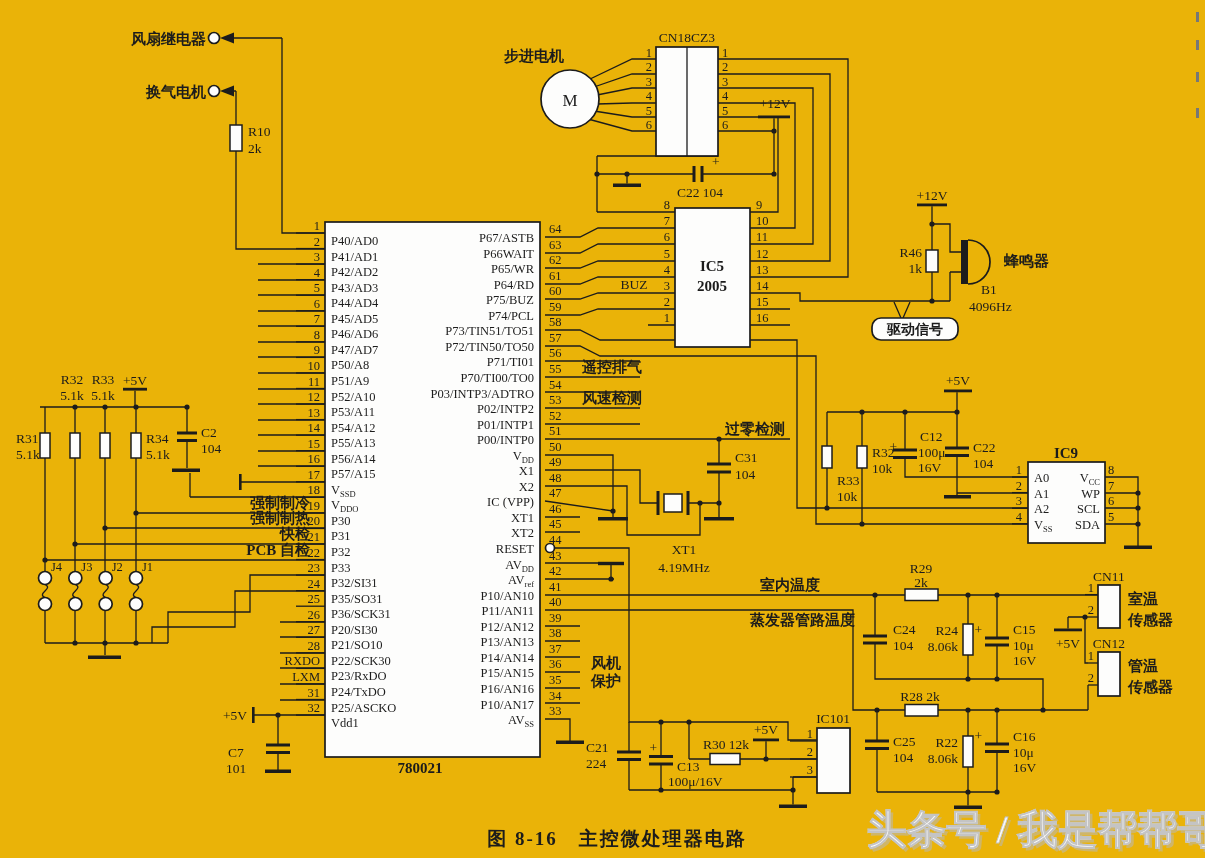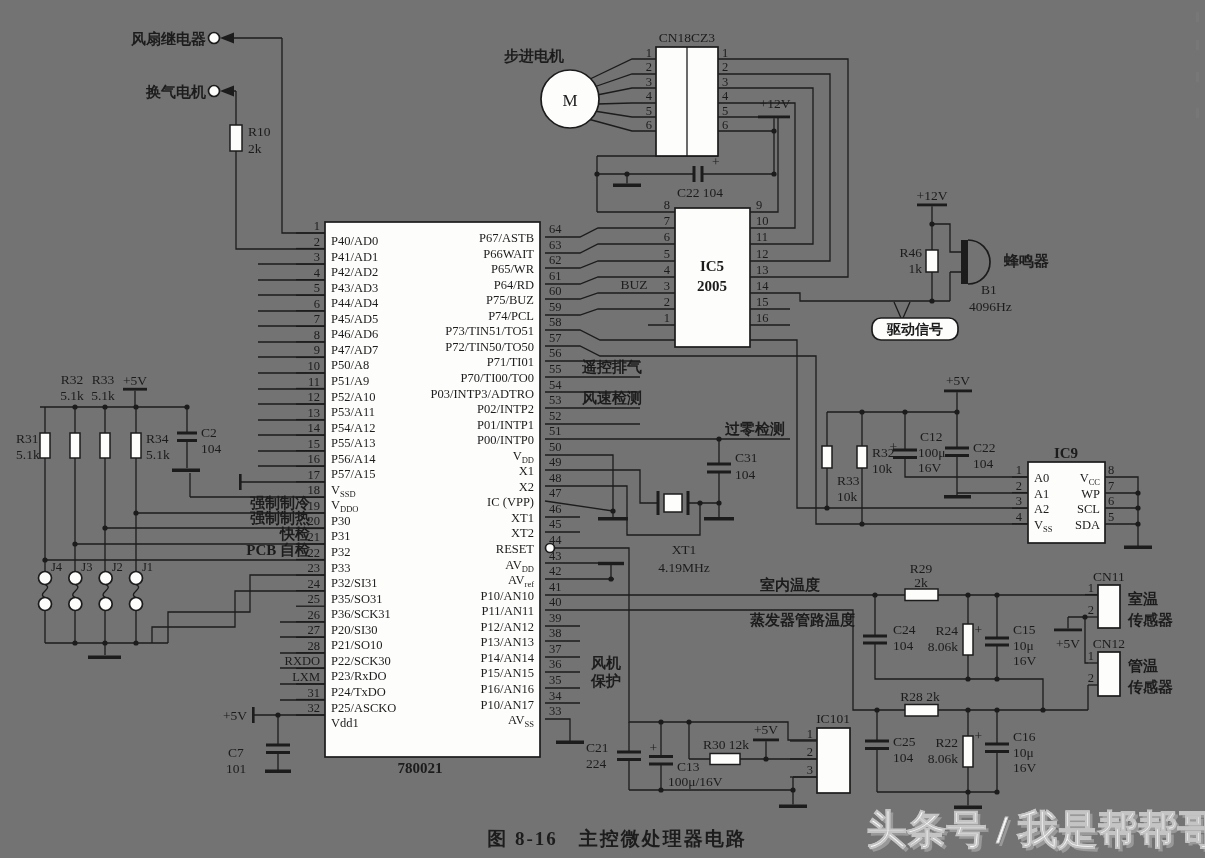--- a/index.html
+++ b/index.html
@@ -1,16 +1,16 @@
 <!DOCTYPE html>
 <html><head>
 <meta charset="utf-8">
 <style>
   html,body{margin:0;padding:0;background:#e8e8e8;}
-  #page{position:relative;width:1205px;height:858px;background:#737373;overflow:hidden;
+  #page{position:relative;width:1205px;height:858px;background:#eab308;overflow:hidden;
         font-family:"Liberation Serif", serif;}
   svg{position:absolute;left:0;top:0;}
   text{fill:#1c1c1c;font-family:"Liberation Serif", serif;}
   .pin{font-size:12.5px;}
   .num{font-size:12.5px;}
   .sub{font-size:8.5px;}
   .val{font-size:13.5px;}
   .zh{font-size:15px;font-weight:bold;}
   .zhs{font-size:14px;font-weight:bold;}
   .big{font-size:15px;font-weight:bold;}

